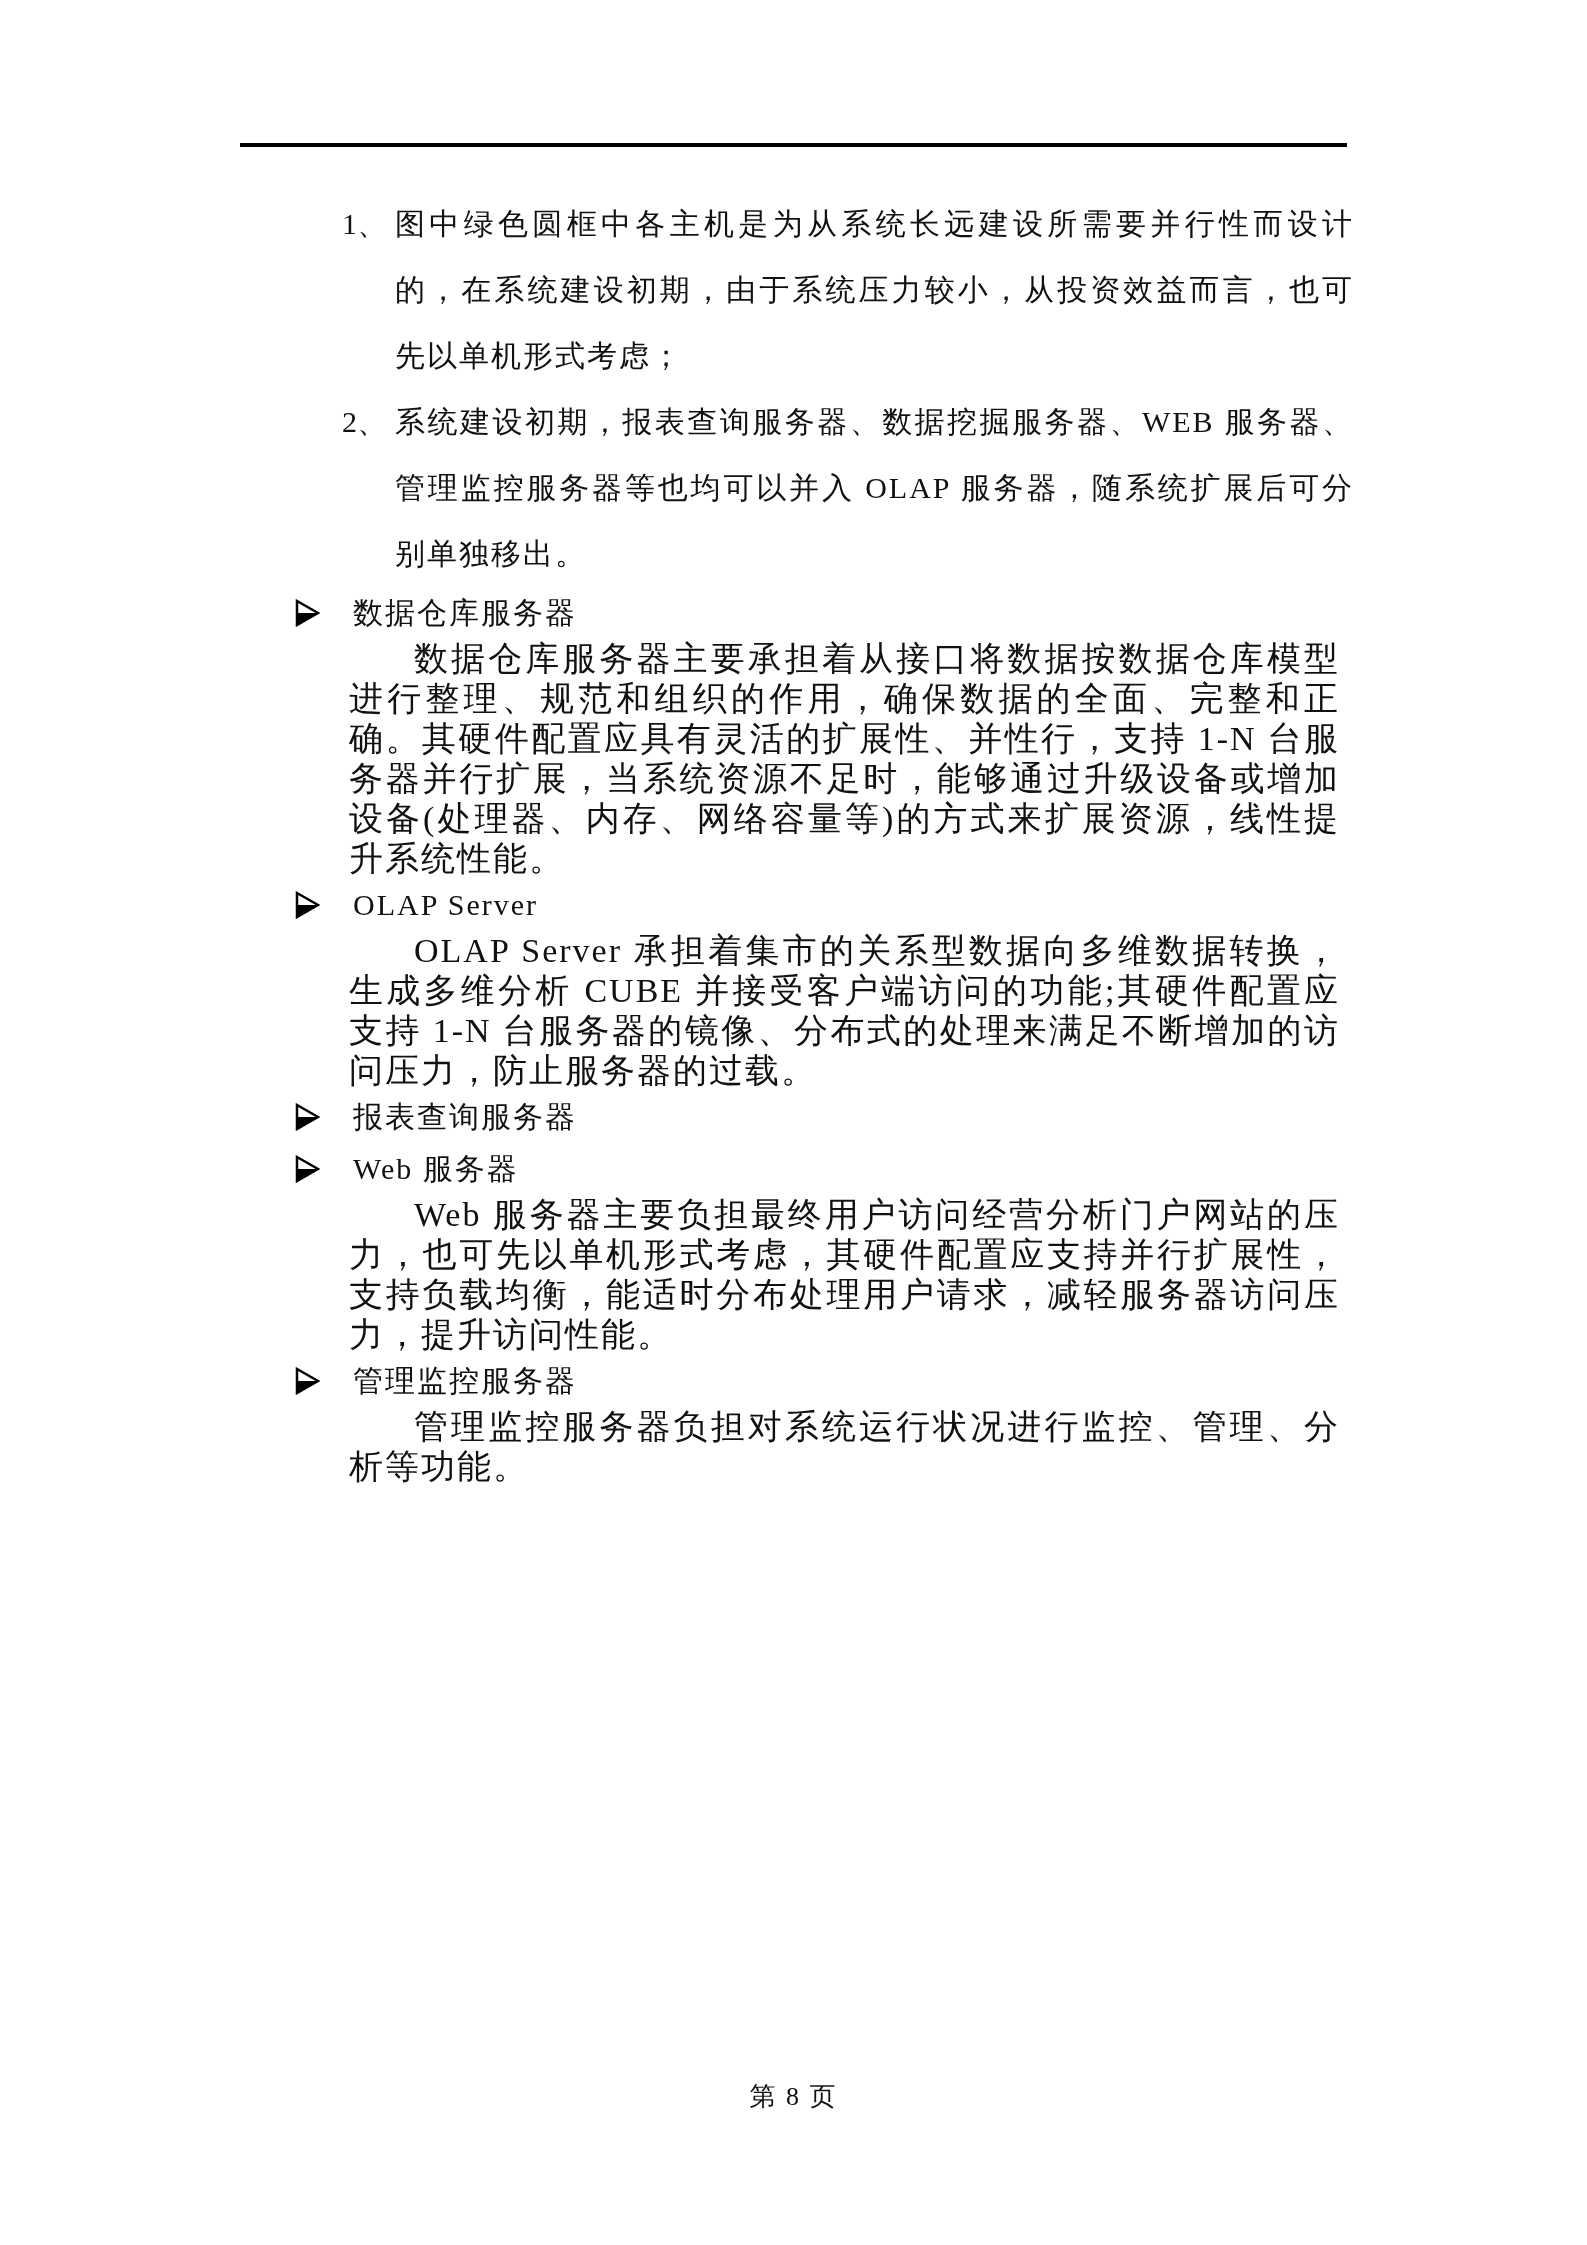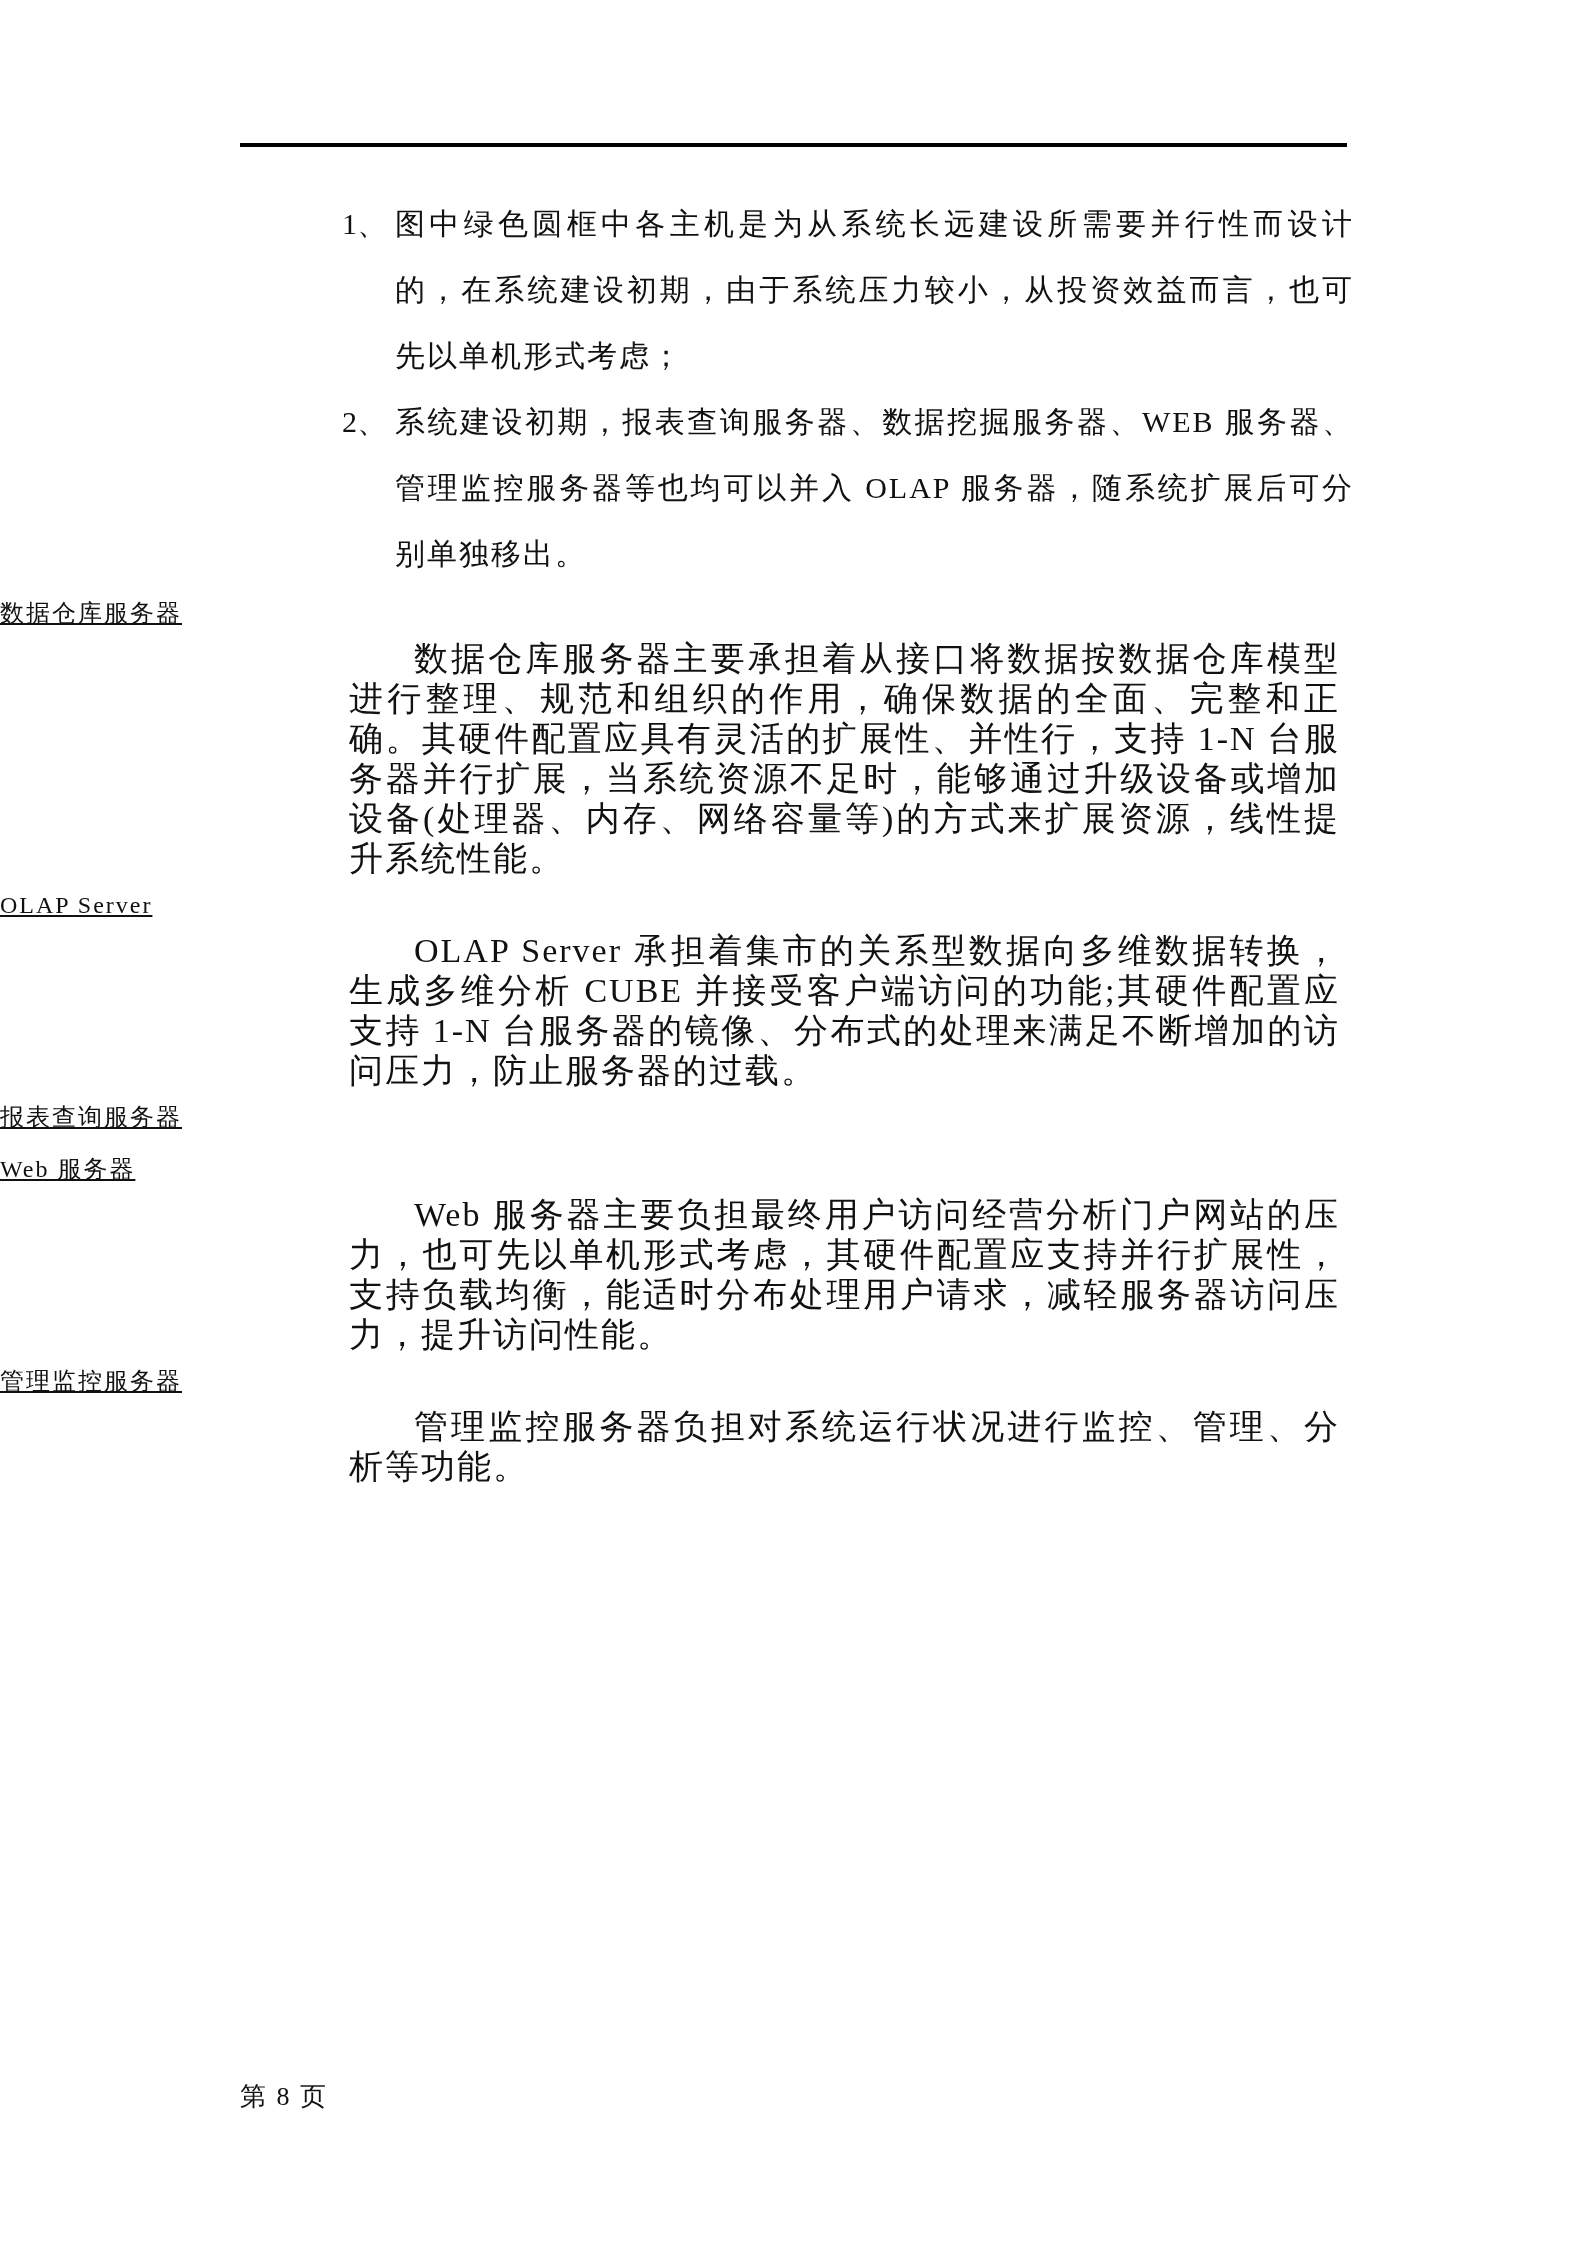--- a/index.html
+++ b/index.html
@@ -34,24 +34,24 @@
   }
   .num-marker {
     position: absolute;
     left: -53px; top: 0;
     letter-spacing: 0;
   }
   .bullet-line {
     position: relative;
     height: 52px;
     line-height: 52px;
-    font-size: 24px;
+    margin-left: 353px;
+    font-size: 30px;
     letter-spacing: 2px;
     white-space: nowrap;
-    text-decoration: underline;
   }
   .bullet-arrow {
     position: absolute;
     left: -58px; top: 50%;
     width: 25px; height: 28px;
     transform: translateY(-50%);
   }
   .para {
     margin-left: 349px;
     width: 991px;
@@ -59,21 +59,21 @@
     line-height: 40px;
     letter-spacing: 2px;
     text-indent: 65px;
     text-align: justify;
     text-justify: inter-ideograph;
   }
   .footer {
     position: absolute;
     left: 240px; top: 2064px;
     width: 1107px;
-    text-align: left;
+    text-align: center;
     font-size: 26px;
     line-height: 66px;
     letter-spacing: 2px;
   }
 </style>
 </head>
 <body>
 
 <div class="header-rule"></div>
 

